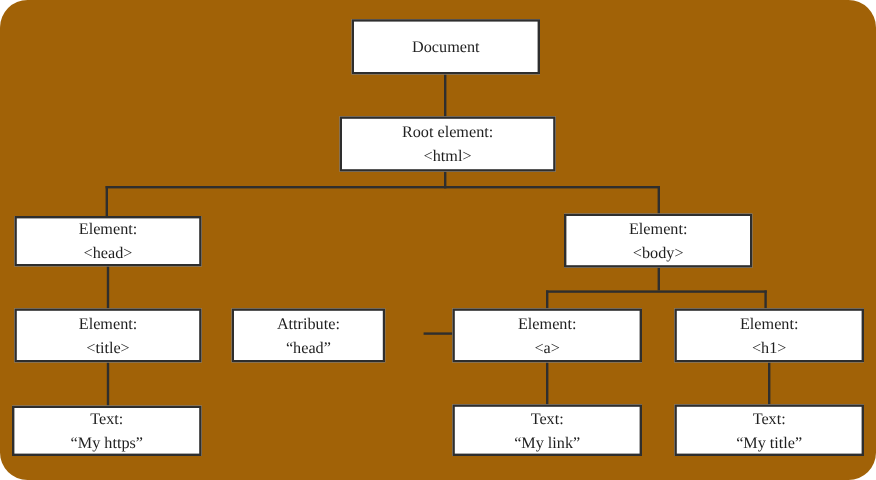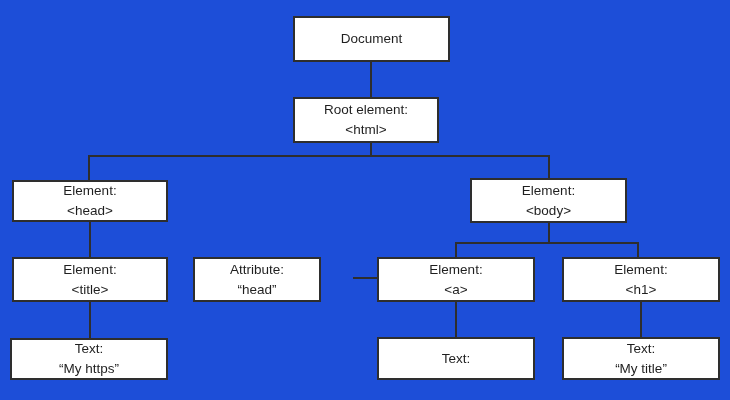--- a/index.html
+++ b/index.html
@@ -4,23 +4,24 @@
 <style>
   html, body {
     margin: 0;
     padding: 0;
     background: #ffffff;
   }
   #stage {
     position: relative;
     width: 730px;
     height: 400px;
-    background: #1d4ed8;
-    font-family: Liberation Sans, sans-serif;
+    background: #a16207;
+    font-family: Liberation Serif, serif;
     overflow: hidden;
+    border-radius: 23px;
   }
   .node {
     position: absolute;
     box-sizing: border-box;
     background: #ffffff;
     border: 2px solid #2e2e2e;
     display: flex;
     flex-direction: column;
     align-items: center;
     justify-content: center;
@@ -30,21 +31,21 @@
     line-height: 1.45;
     z-index: 2;
   }
   .connector {
     position: absolute;
     background: #2e2e2e;
     z-index: 1;
   }
   
   #n-document    { left: 293px; top: 16px;  width: 157px; height: 46px; }
-  #n-root        { left: 293px; top: 97px;  width: 146px; height: 46px; text-align: right; }
+  #n-root        { left: 283px; top: 97px;  width: 180px; height: 46px; text-align: right; }
   #n-head        { left: 12px;  top: 180px; width: 156px; height: 42px; }
   #n-body        { left: 470px; top: 178px; width: 157px; height: 45px; }
   #n-title       { left: 12px;  top: 257px; width: 156px; height: 45px; }
   #n-attr        { left: 193px; top: 257px; width: 128px; height: 45px; }
   #n-a           { left: 377px; top: 257px; width: 158px; height: 45px; }
   #n-h1          { left: 562px; top: 257px; width: 158px; height: 45px; }
   #n-text-title  { left: 10px;  top: 338px; width: 158px; height: 42px; }
   #n-text-link   { left: 377px; top: 337px; width: 158px; height: 43px; }
   #n-text-header { left: 562px; top: 337px; width: 158px; height: 43px; }
   
@@ -122,20 +123,21 @@
     <span>&lt;h1&gt;</span>
   </div>
 
   <div class="node" id="n-text-title">
     <span>Text:</span>
     <span>“My https”</span>
   </div>
 
   <div class="node" id="n-text-link">
     <span>Text:</span>
+    <span>“My link”</span>
   </div>
 
   <div class="node" id="n-text-header">
     <span>Text:</span>
     <span>“My title”</span>
   </div>
 
 
 </div>
 

